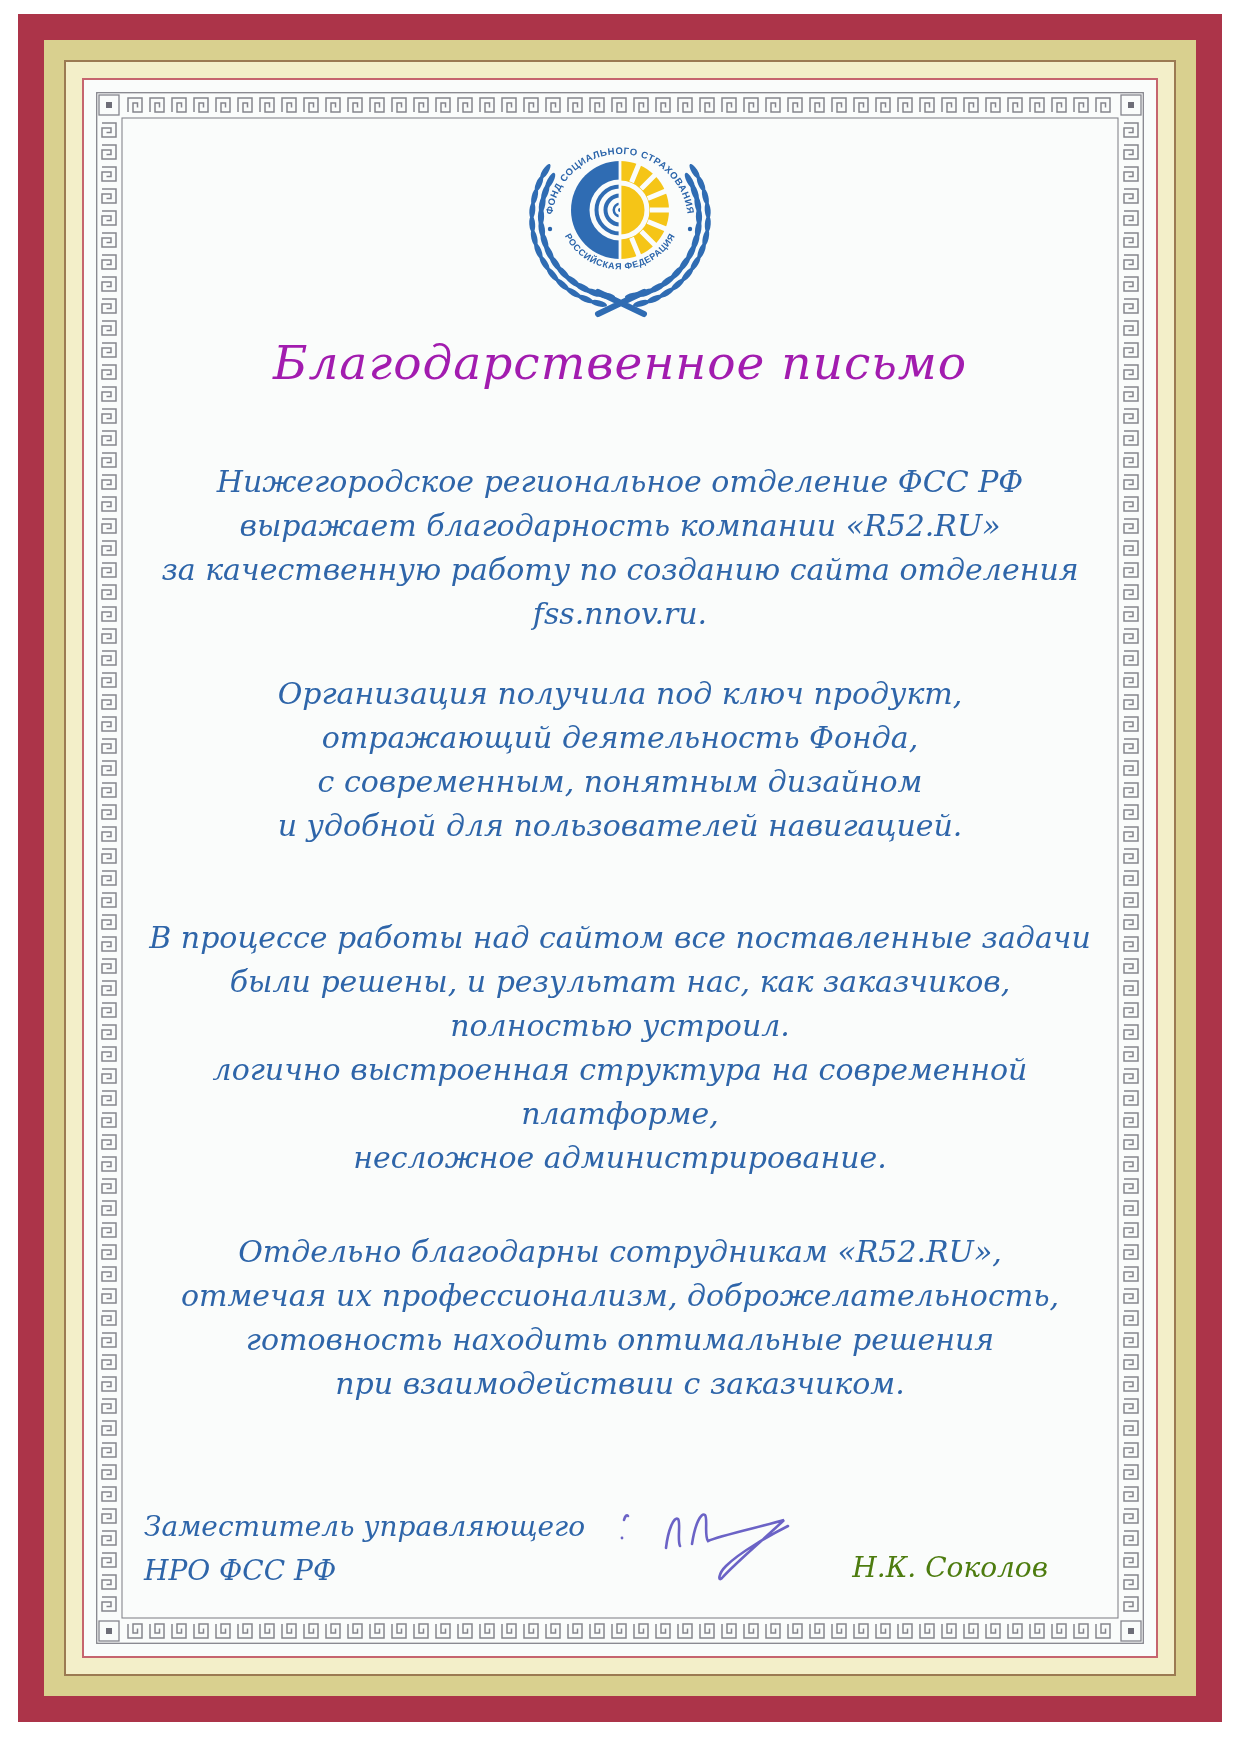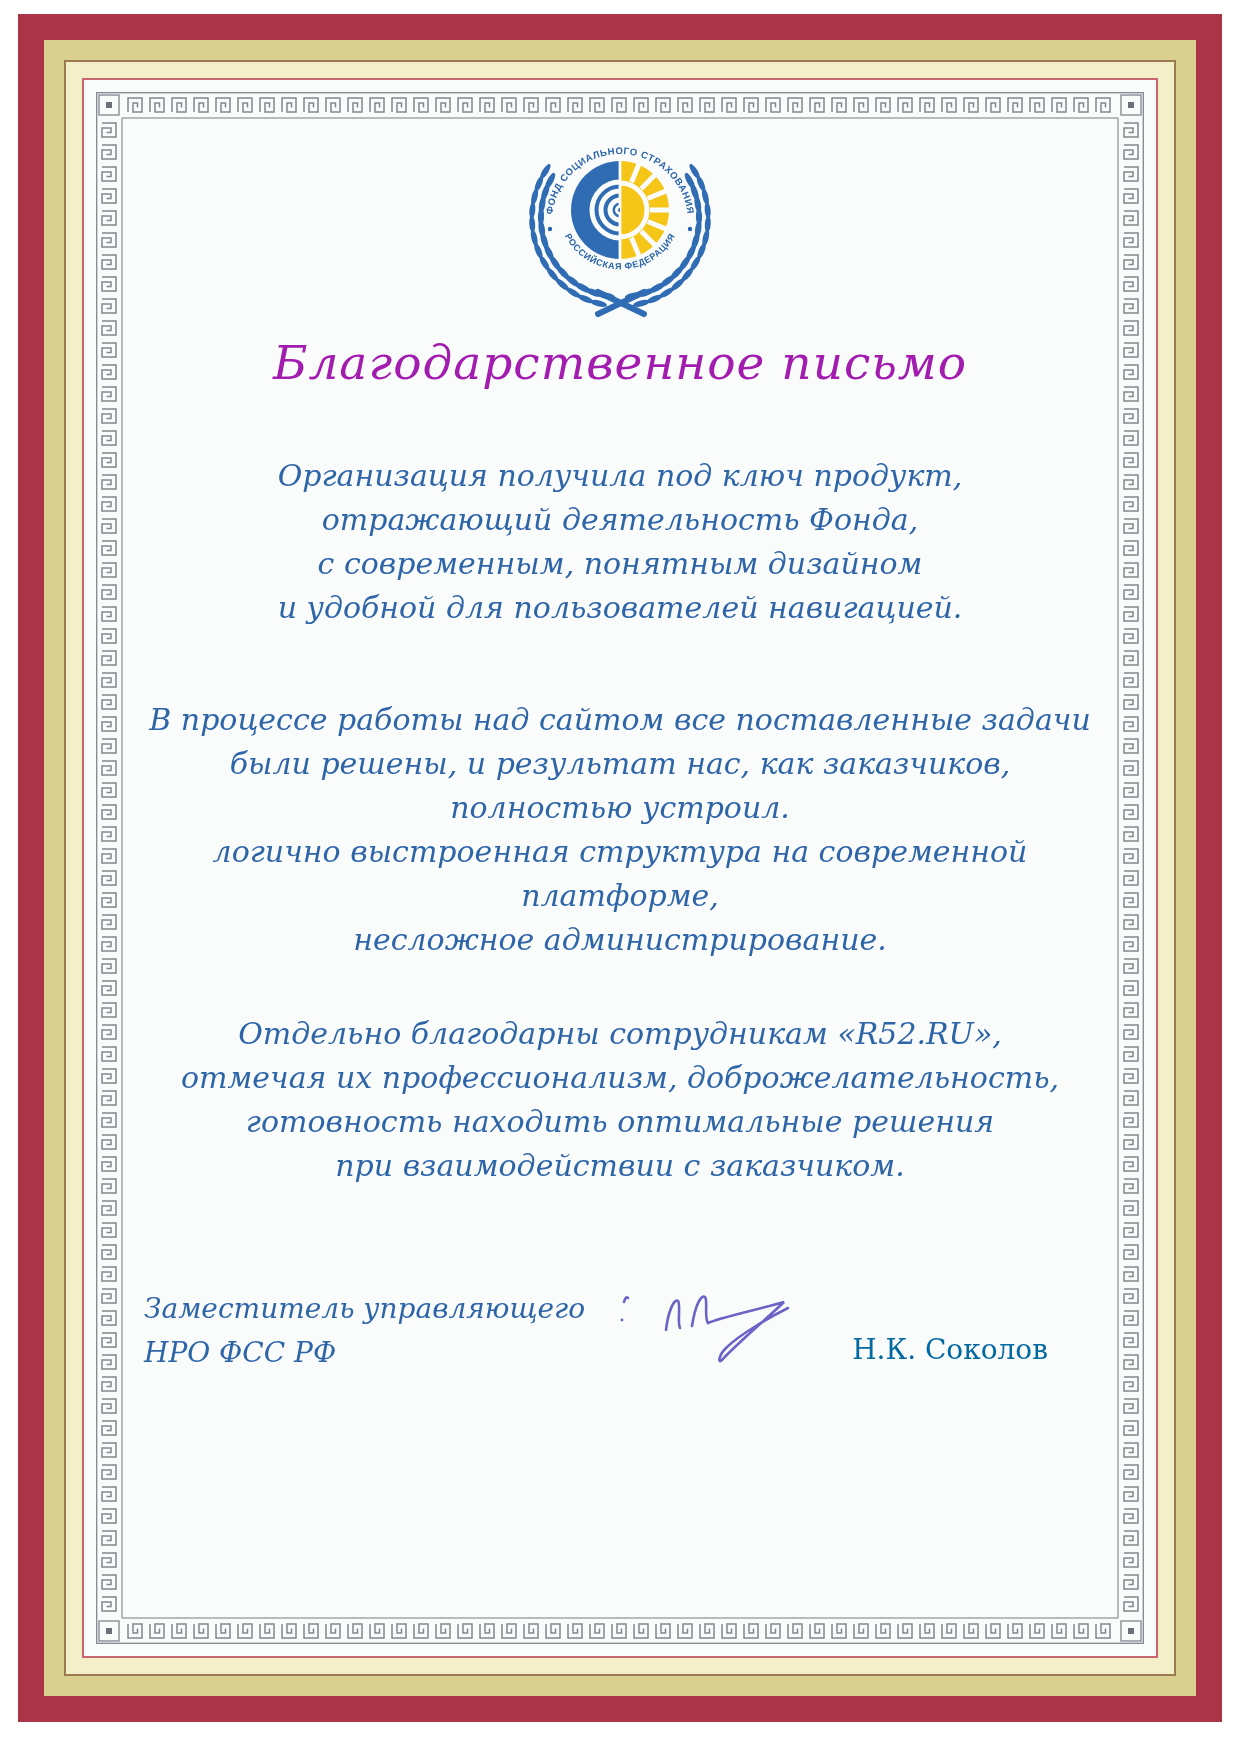--- a/index.html
+++ b/index.html
@@ -10,27 +10,27 @@
   .band-khaki { width:100%; height:100%; background:#d9d08f; padding:20px; }
   .band-cream { width:100%; height:100%; background:#f3efc9; border:2px solid #9b7a52; padding:16px; }
   .paper { position:relative; width:100%; height:100%; background:#fafcfb; border:2px solid #c6656f; }
   .meander { position:absolute; left:12px; top:12px; right:12px; bottom:12px; width:calc(100% - 24px); height:calc(100% - 24px); }
   .content { position:absolute; left:46px; top:40px; right:46px; bottom:40px; text-align:center; }
   .logo { display:block; margin:14px auto 4px auto; }
   .title { margin-top:6px; font-size:47px; line-height:1.15; font-style:italic; font-weight:normal;
            color:#a21caf; letter-spacing:1px; }
   .para { font-size:30px; line-height:44px; font-style:italic; color:#2e65a9; }
   .p1 { margin-top:70px; }
-  .p2 { margin-top:64px; }
+  .p2 { margin-top:36px; }
   .p3 { margin-top:68px; }
   .p4 { margin-top:50px; }
   .sign-row { margin-top:96px; display:flex; justify-content:space-between; align-items:center;
               padding:0 14px; text-align:left; }
   .sign-left { font-size:28px; line-height:44px; font-style:italic; color:#2e65a9; }
-  .sign-name { font-size:28px; color:#0369a1; margin-top:36px; padding-right:48px; }
+  .sign-name { font-size:28px; font-style:italic; color:#4d7c0f; margin-top:36px; padding-right:48px; }
   .autograph { margin-top:-16px; }
 </style>
 </head>
 <body>
 
 <div class="page">
   <div class="cert">
     <div class="band-khaki">
       <div class="band-cream">
         <div class="paper">
@@ -357,20 +357,26 @@
                 <text font-size="9" letter-spacing="0.6">
                   <textPath href="#arcB" startOffset="50%" text-anchor="middle">РОССИЙСКАЯ ФЕДЕРАЦИЯ</textPath>
                 </text>
                 <circle cx="40" cy="95" r="2.2" fill="#2a64aa"></circle>
                 <circle cx="180" cy="95" r="2.2" fill="#2a64aa"></circle>
               </g>
             </svg>
 
             <h1 class="title">Благодарственное письмо</h1>
 
+            <div class="para p1">
+              <div class="line">Нижегородское региональное отделение ФСС РФ</div>
+              <div class="line">выражает благодарность компании «R52.RU»</div>
+              <div class="line">за качественную работу по созданию сайта отделения</div>
+              <div class="line">fss.nnov.ru.</div>
+            </div>
 
             <div class="para p2">
               <div class="line">Организация получила под ключ продукт,</div>
               <div class="line">отражающий деятельность Фонда,</div>
               <div class="line">с современным, понятным дизайном</div>
               <div class="line">и удобной для пользователей навигацией.</div>
             </div>
 
             <div class="para p3">
               <div class="line">В процессе работы над сайтом все поставленные задачи</div>

